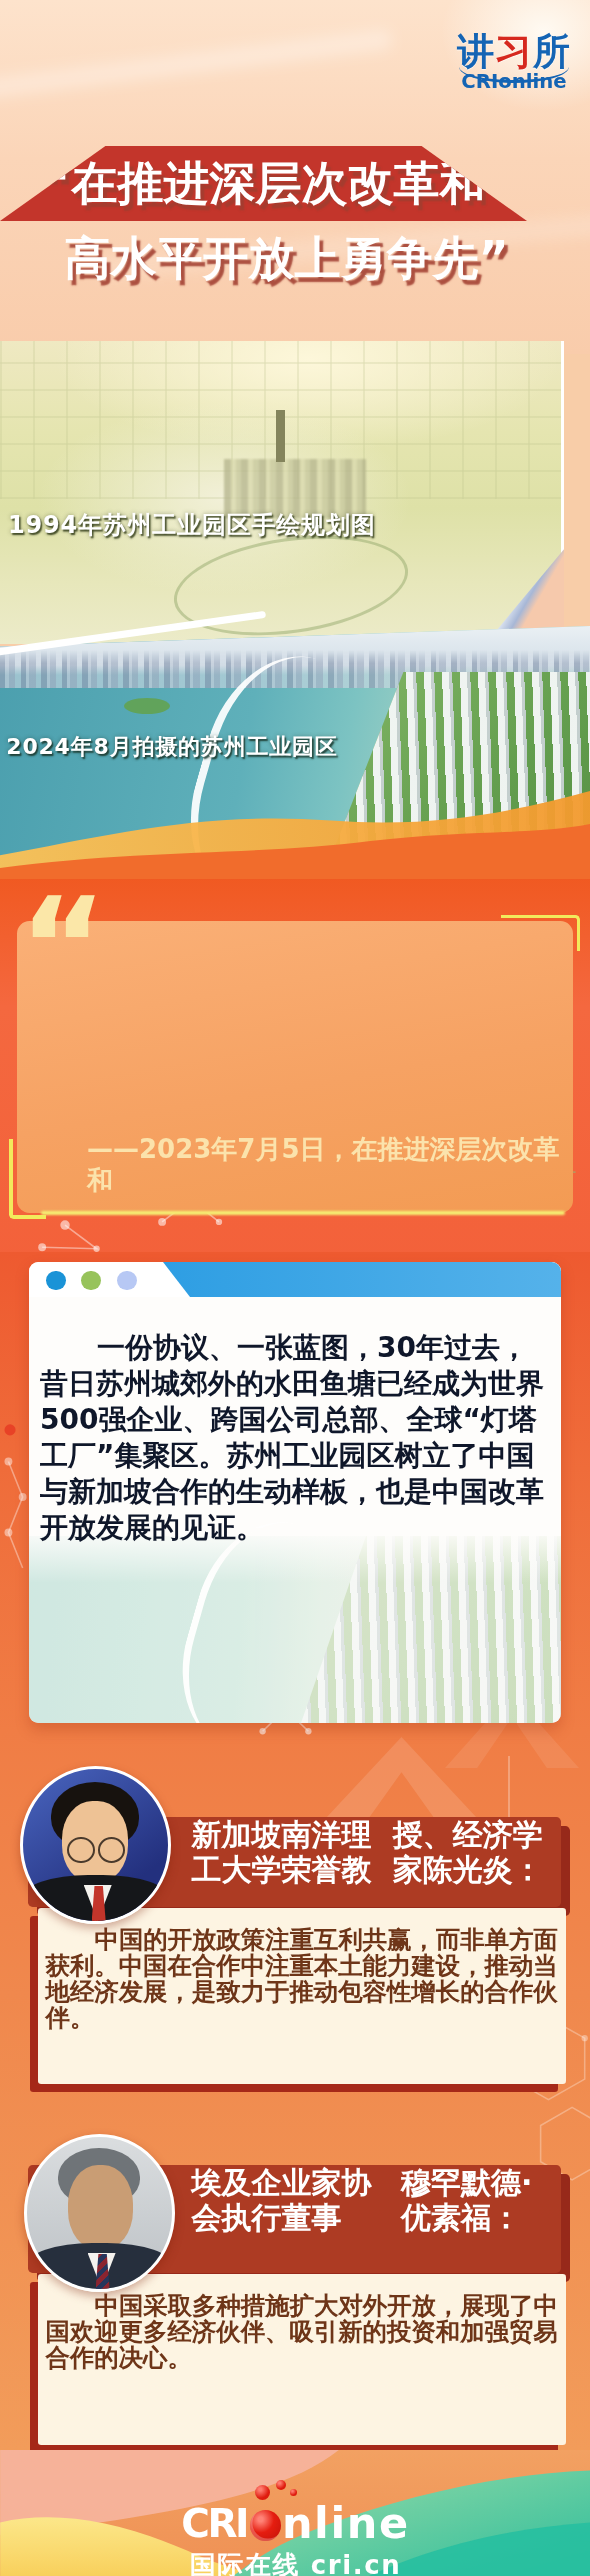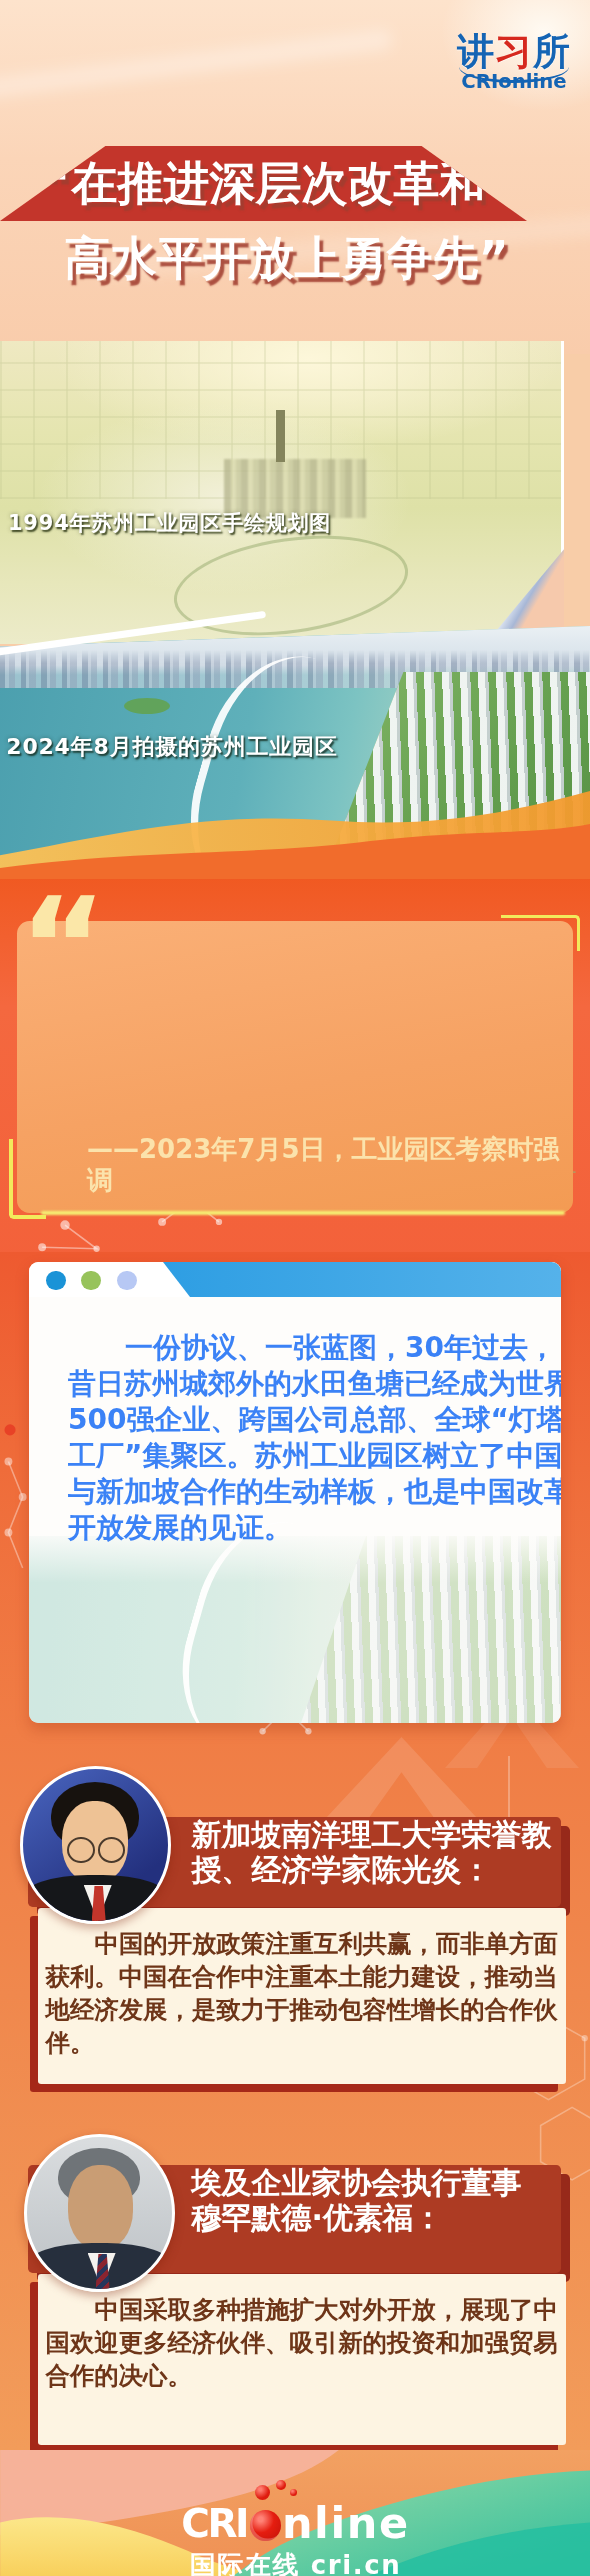--- a/index.html
+++ b/index.html
@@ -46,21 +46,21 @@
   .p1-city{position:absolute;left:224px;top:118px;width:142px;height:59px;opacity:.75;filter:blur(0.8px);
     background:repeating-linear-gradient(90deg,#b4b48c 0 7px,#d9d9ad 7px 11.8px,#c6c79c 11.8px 17.3px);}
   .p1-tower{position:absolute;left:276px;top:69px;width:8.7px;height:52px;background:#84845c;}
   .p1-ring{position:absolute;left:173px;top:197px;width:236px;height:95px;border:3.9px solid rgba(150,170,110,.5);
     border-radius:50%;transform:rotate(-8deg);}
   .p1-curl{position:absolute;right:-3.2px;bottom:0;width:79px;height:95px;
     background:linear-gradient(300deg,#f6c9ac 38%,#a7b7d6 46%,#e6ecf5 58%,#ffffff 72%,#f1f5fa 100%);
     clip-path:polygon(100% 0,100% 100%,0 100%);}
   .photo-caption{position:absolute;color:#ffffff;font-weight:800;letter-spacing:0.8px;
     text-shadow:1.6px 1.6px 1.6px rgba(62,72,36,.95),0 0 4.7px rgba(62,72,36,.45);}
-  .cap1{left:7.9px;top:509px;font-size:21px;}
+  .cap1{left:7.9px;top:509px;font-size:24px;}
   .cap2{left:6.3px;top:732px;font-size:22px;text-shadow:1.6px 1.6px 1.6px rgba(30,60,50,.95),0 0 4.7px rgba(30,60,50,.45);}
 
   
   .photo2{position:absolute;left:0;top:626px;width:591px;height:250px;
     clip-path:polygon(0 20.5px,100% 0,100% 100%,0 100%);
     background:linear-gradient(100deg,#4b9fae 0%,#5fb0ba 42%,#7cc3c2 58%,#9ccfc3 70%);}
   .p2-sky{position:absolute;left:0;top:0;width:100%;height:49px;
     background:linear-gradient(180deg,#eaf0f4 0%,#d4dfe8 80%,rgba(212,223,232,0) 100%);}
   .p2-skyline{position:absolute;left:0;top:23.6px;width:100%;height:38px;opacity:.85;
     background:repeating-linear-gradient(90deg,rgba(148,163,184,.9) 0 5.5px,rgba(196,206,219,.9) 5.5px 8.7px,rgba(170,182,200,.9) 8.7px 15px,rgba(210,219,229,.7) 15px 20.5px);
@@ -122,27 +122,27 @@
       linear-gradient(95deg,#bfe0d8 0%,#cde7dd 40%,#dfeee2 55%,#e9efe4 70%),
       linear-gradient(180deg,#eef4f1,#dbe9e2);}
   .bcp-towers{position:absolute;right:0;top:0;width:260px;height:100%;opacity:.9;
     clip-path:polygon(25% 0,100% 0,100% 100%,0 100%);
     background:repeating-linear-gradient(88deg,rgba(248,249,250,.95) 0 7px,rgba(214,219,224,.9) 7px 10.2px,rgba(255,255,255,0) 10.2px 18px),
                linear-gradient(135deg,#c9ddb8 0%,#b3cfa0 100%);}
   .bcp-road{position:absolute;right:221px;top:-15.8px;width:150px;height:236px;
     border-left:7px solid rgba(255,255,255,.95);border-radius:50%/42%;transform:rotate(16deg);}
   .bcard-fade{position:absolute;left:0;bottom:140px;width:100%;height:55px;
     background:linear-gradient(180deg,#fefdfb 0%,rgba(254,253,251,0) 100%);}
-  .article{position:absolute;left:11px;top:68px;width:510px;color:#3b82f6;
-    font-size:28px;line-height:36px;font-weight:700;text-indent:57px;z-index:3;margin-left:28px;}
+  .article{position:absolute;left:11px;top:68px;width:510px;color:#0f172a;
+    font-size:28px;line-height:36px;font-weight:700;text-indent:57px;z-index:3;}
 
   
   .banner-shadow{position:absolute;background:#97291a;border-radius:4.7px;}
   .banner{position:absolute;left:27.6px;width:533px;background:#ad3b23;border-radius:4.7px;
-    display:flex;flex-direction:column;justify-content:flex-start;padding-left:164px;
+    display:flex;flex-direction:row;justify-content:space-between;padding-left:164px;
     color:#ffffff;font-size:30px;line-height:35px;font-weight:900;z-index:4;}
   .bs1{left:37px;top:1826px;width:533px;height:90px;}
   .bn1{top:1817px;height:90px;}
   .bs2{left:37px;top:2174px;width:533px;height:108px;}
   .bn2{top:2165px;height:108px;}
 
   .oval{position:absolute;width:151px;height:158px;border-radius:50%;border:3.9px solid #ffffff;
     overflow:hidden;z-index:6;box-shadow:0 3.9px 9.5px rgba(120,25,5,.35);}
   .ov1{left:19.7px;top:1766px;background:linear-gradient(145deg,#4a66c0 0%,#23307e 75%);}
   .ov2{left:23.6px;top:2134px;background:linear-gradient(180deg,#dadddf 0%,#bcc1c5 100%);}
@@ -164,21 +164,21 @@
   .t1{background:#c3352b;clip-path:polygon(20% 0,80% 0,100% 100%,0 100%);}
   .t2x{background:repeating-linear-gradient(135deg,#8a2430 0 4.7px,#27355c 4.7px 9.5px);
     clip-path:polygon(20% 0,80% 0,100% 100%,0 100%);}
 
   .panel-shadow{position:absolute;background:#a52818;border-radius:3.2px;}
   .panel{position:absolute;left:38px;width:528px;background:#fdf4e2;border-radius:3.2px;z-index:5;}
   .ps1{left:30px;top:1916px;width:528px;height:176px;}
   .pn1{top:1908px;height:176px;}
   .ps2{left:30px;top:2282px;width:528px;height:171px;}
   .pn2{top:2274px;height:171px;}
-  .panel-text{margin:19px auto 0;width:513px;color:#6e3518;font-size:24.4px;line-height:33px;
+  .panel-text{margin:19px auto 0;width:513px;color:#6e3518;font-size:24.4px;line-height:26px;
     font-weight:700;text-indent:49px;}
 
   
   .footer{position:absolute;left:0;top:2450px;width:591px;height:126px;}
   .flogo{position:absolute;left:0;top:2498px;width:591px;text-align:center;z-index:9;color:#ffffff;}
   .flogo-row{position:relative;display:inline-block;white-space:nowrap;}
   .cri{font-size:39px;font-weight:900;letter-spacing:-2.4px;vertical-align:middle;}
   .balloon{display:inline-block;width:31.5px;height:31.5px;border-radius:50%;vertical-align:middle;
     margin:4.7px 0.8px 0 2.4px;background:radial-gradient(circle at 34% 30%,#ff8276 8%,#e51d10 45%,#c11208 100%);
     box-shadow:inset 2.4px -2.4px 0 rgba(255,255,255,.25);}
@@ -240,21 +240,21 @@
     </defs>
     <path d="M0,98 C140,72 260,42 420,54 C560,64 660,40 750,16 L750,128 L0,128 Z" fill="url(#gw1)" opacity="0.95"></path>
     <path d="M0,114 C180,90 330,98 470,80 C590,66 680,72 750,58 L750,128 L0,128 Z" fill="#f16c2c"></path>
   </svg>
 
   <div class="quote-mark">“</div>
   <div class="quote-panel">
     <div class="quote-glow"></div>
   </div>
   <div class="quote-attr">
-    <div class="a1">——2023年7月5日，工业园区考察时强调</div>
+    <div class="a1">——2023年7月5日，在推进深层次改革和</div>
   </div>
 
   <svg class="deco" style="left:513px;top:1125px;" width="72" height="88" viewBox="0 0 92 112">
     <path d="M10,108 V44 h16 V22 h20 v26 h24 V108 M50,60 h30 M60,60 V30" fill="none" stroke="rgba(140,190,120,.55)" stroke-width="2"></path>
     <circle cx="60" cy="28" r="3" fill="rgba(140,190,120,.6)"></circle>
   </svg>
 
   <svg class="deco" style="left:23.6px;top:1180px;" width="221" height="87" viewBox="0 0 280 110">
     <g stroke="rgba(255,255,255,.45)" stroke-width="2" fill="none">
       <path d="M52,57 L92,87 L23,85"></path>

